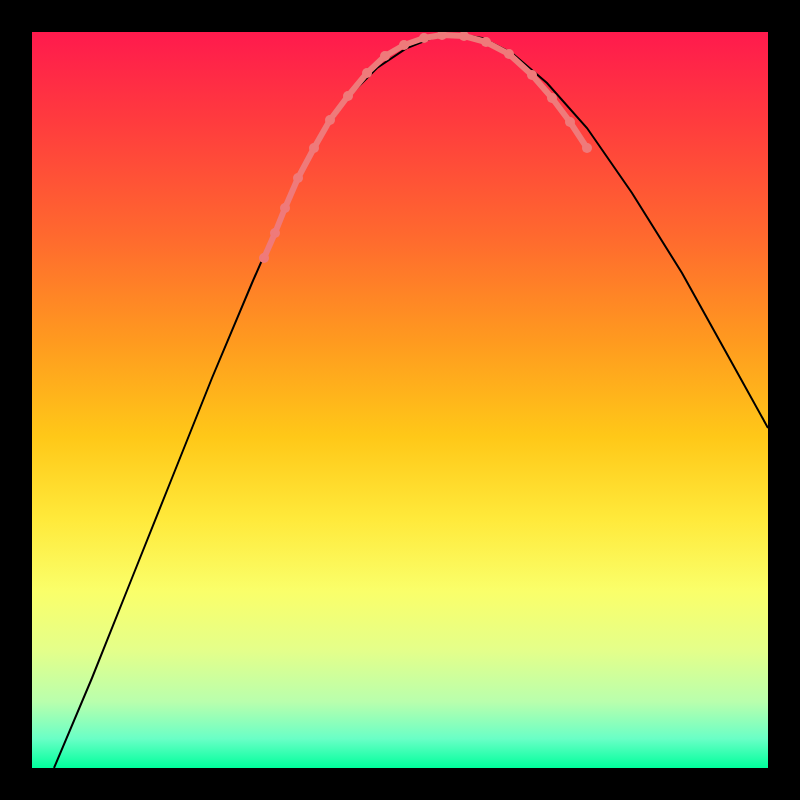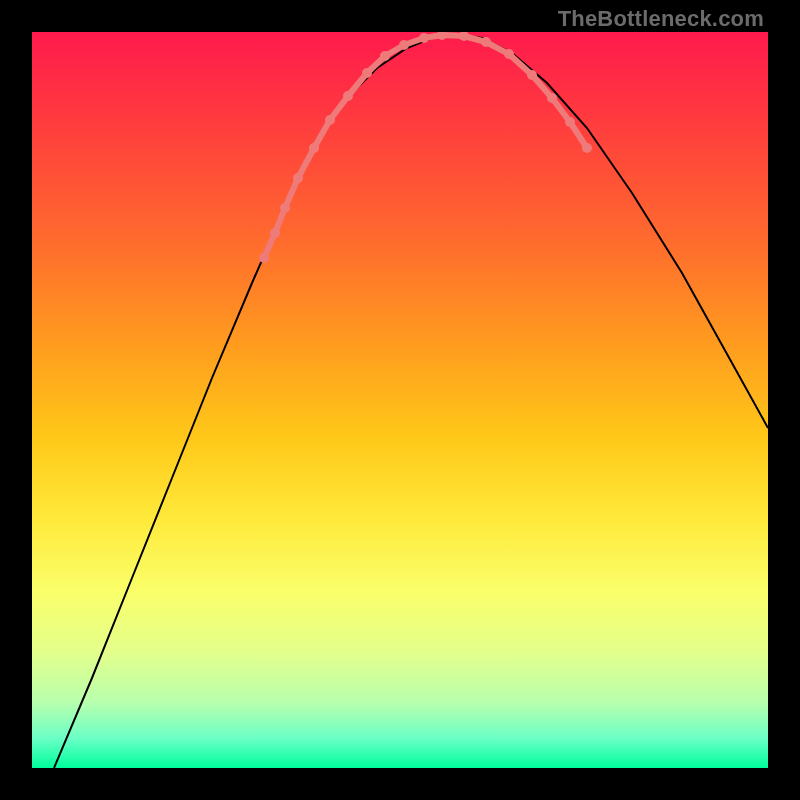--- a/index.html
+++ b/index.html
@@ -73,21 +73,20 @@
     stroke: #ef7a7a;
     stroke-width: 6;
     stroke-linecap: round;
     fill: none;
   }
 </style>
 </head>
 <body>
 
 <div class="frame">
-  <div class="watermark">TheBottleneck.com</div>
 
   <div class="plot-area">
     <div class="gradient-bg"></div>
 
     <svg class="curve" viewBox="0 0 736 736" preserveAspectRatio="none">
       <path id="curve-path" class="line" d="M22 736 L60 646 L100 546 L140 446 L180 346 L220 251 L255 171 L285 111 L315 66 L345 36 L375 16 L400 6 L425 2 L450 6 L480 21 L515 51 L555 96 L600 161 L650 241 L700 331 L736 396"></path>
       <g id="marker-group">
           <circle cx="232" cy="226" r="5" class="dot"></circle>
           <line x1="232" y1="226" x2="243" y2="201" class="dash"></line>
           <circle cx="243" cy="201" r="5" class="dot"></circle>

